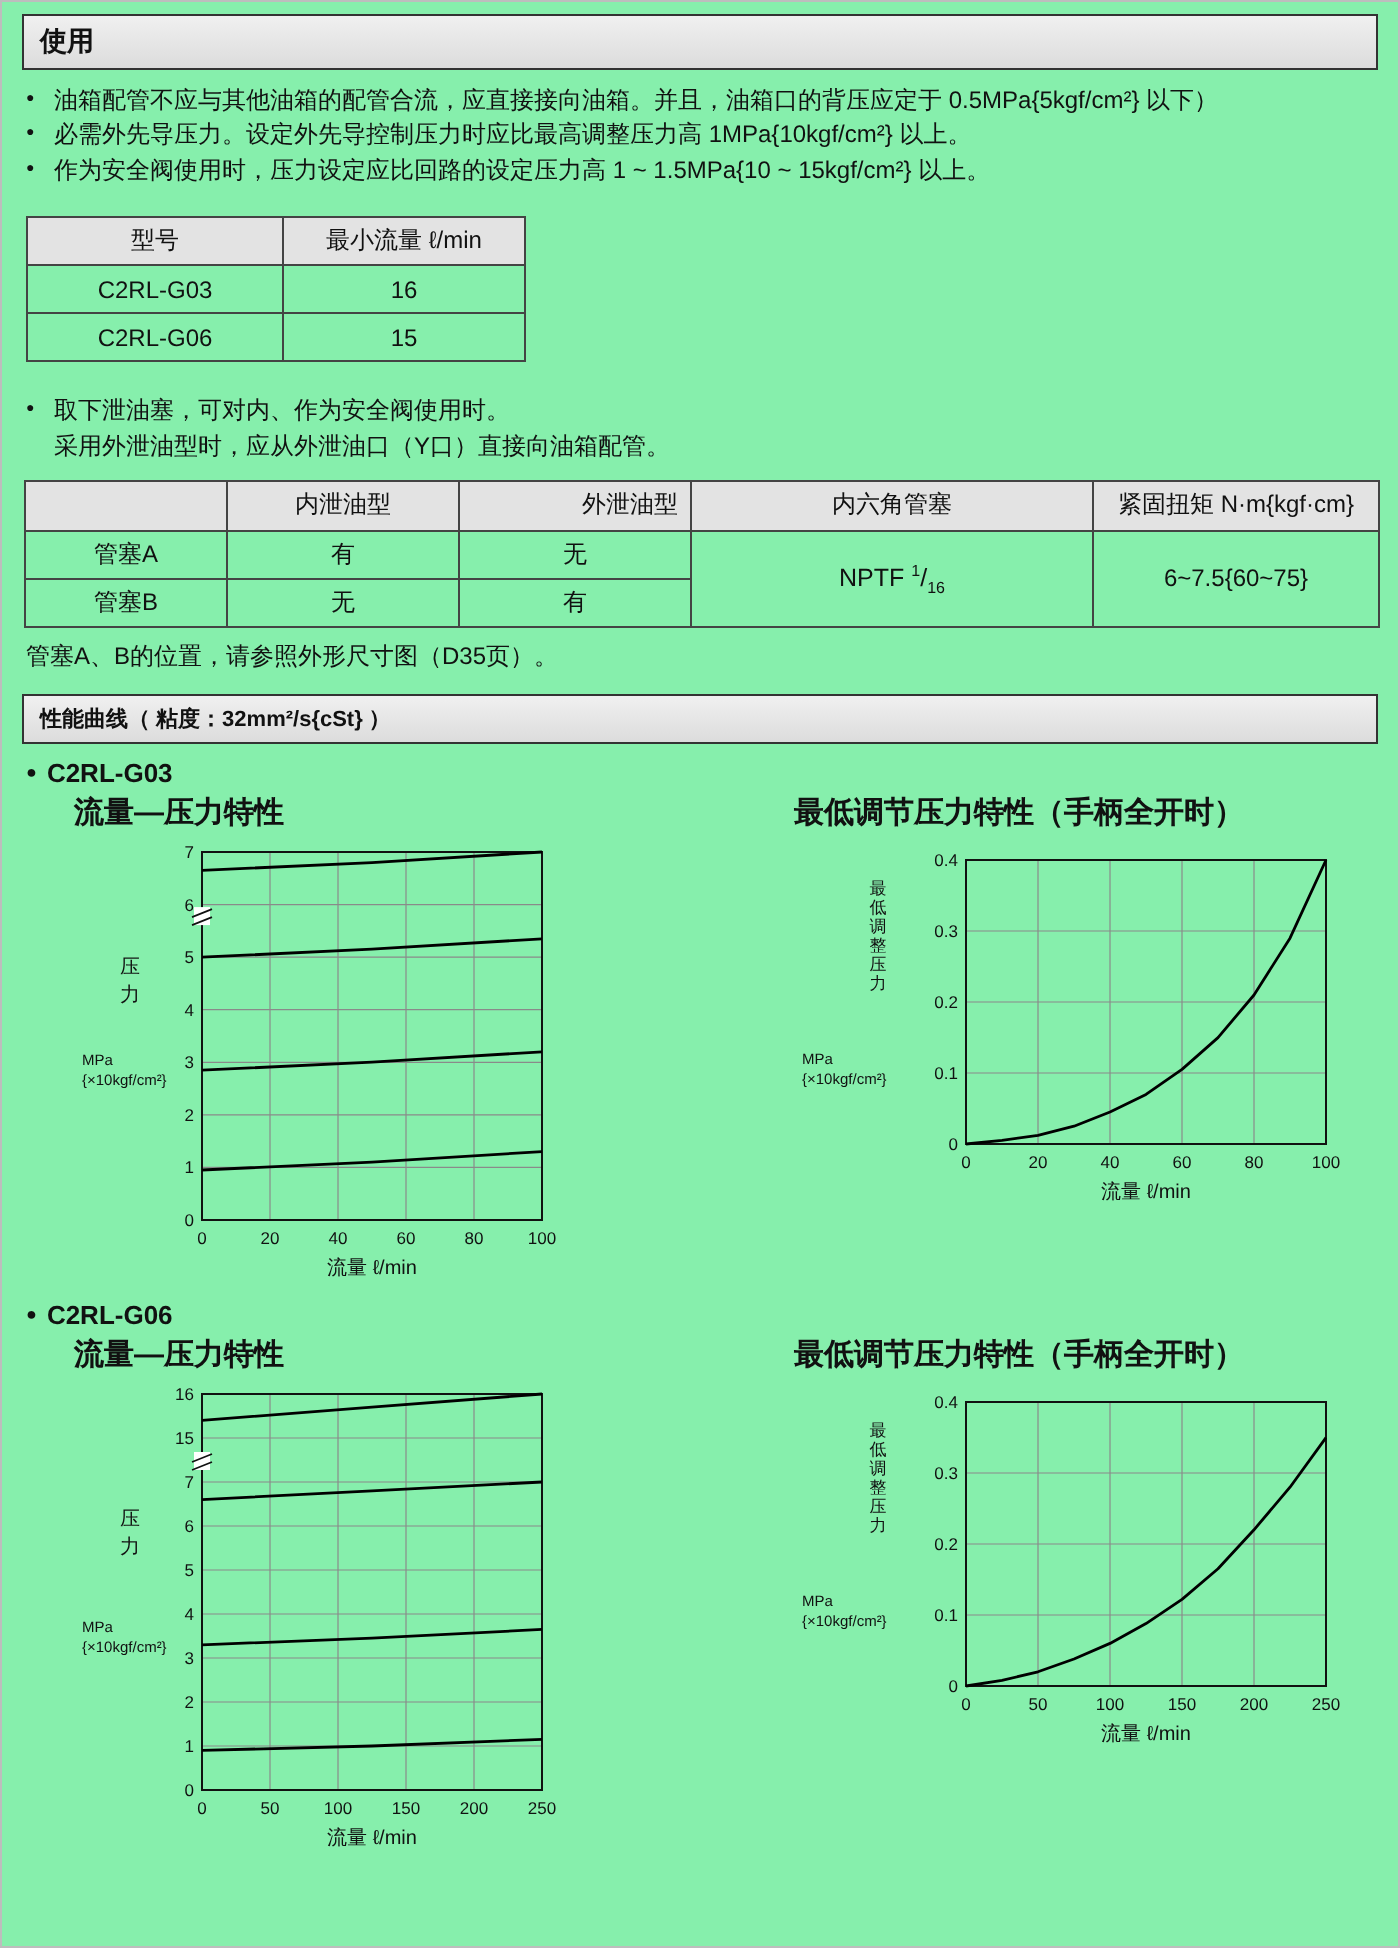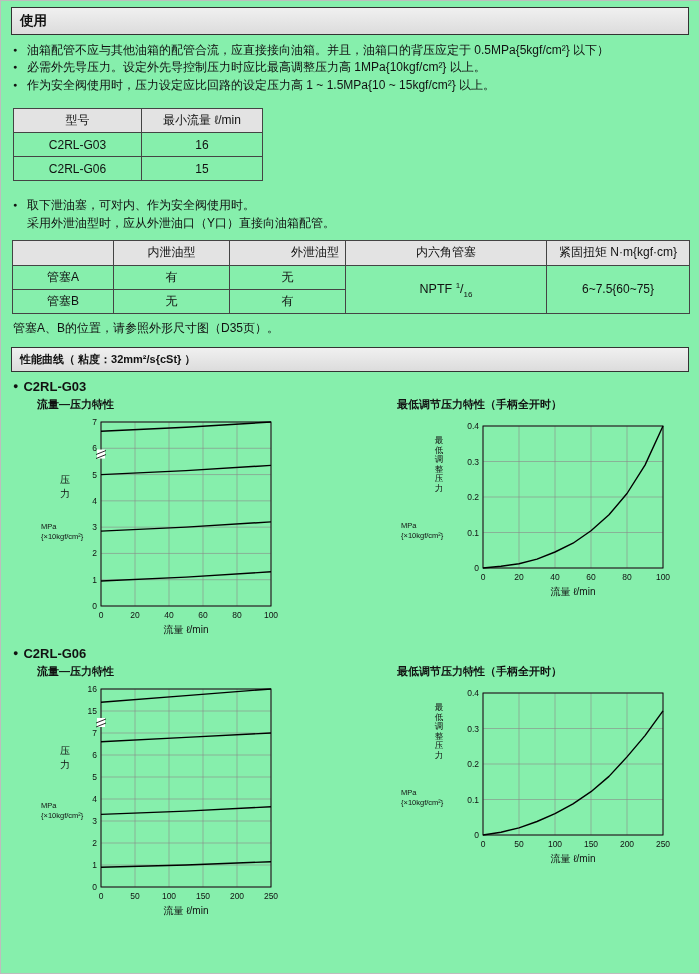--- a/index.html
+++ b/index.html
@@ -38,21 +38,21 @@
   .drain-table .c3{width:188px;}
   .plug-cell{font-size:12.5px;}
   .plug-cell sup{font-size:8px;}
   .plug-cell sub{font-size:8px;}
   .note-line{font-size:12px;margin:4px 0 10px 2px;}
   .model-heading{font-size:13px;font-weight:bold;display:flex;align-items:center;gap:5px;margin:2px 0 3px 2px;}
   .model-heading .dot{font-size:9px;}
   .charts-row{display:flex;align-items:flex-start;}
   .chart-col.left{margin-left:26px;}
   .chart-col.right{margin-left:90px;}
-  .chart-title{font-size:11px;font-weight:bold;margin:0 0 2px 0;}
+  .chart-title{font-size:15px;font-weight:bold;margin:0 0 2px 0;}
   .chart{line-height:0;}
   svg text{font-family:"Liberation Sans","DejaVu Sans",sans-serif;}
 </style>
 </head>
 <body>
 
 <div class="page">
 
   <div class="section-bar">使用</div>
 

